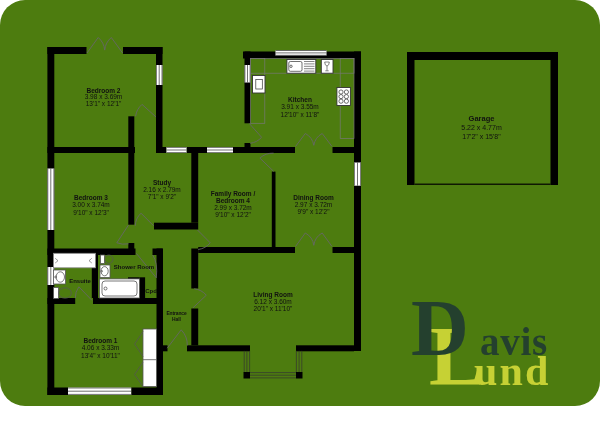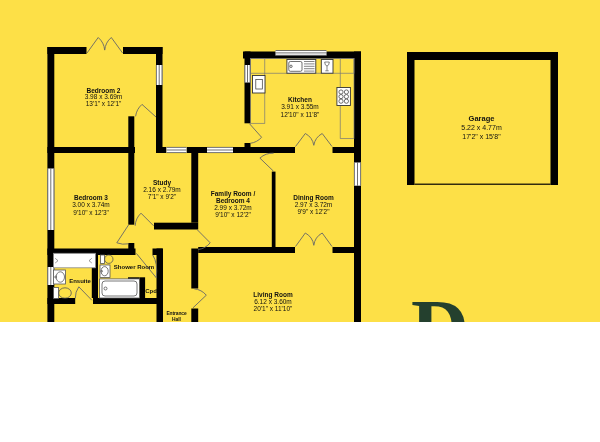--- a/index.html
+++ b/index.html
@@ -1,16 +1,16 @@
 <!DOCTYPE html>
 <html><head>
 <meta charset="utf-8">
 <style>
   html,body{margin:0;padding:0;background:#fff;}
-  .page{position:relative;width:600px;height:322px;background:#fde047;overflow:hidden;}
+  .page{position:relative;width:600px;height:406px;background:#4d7c0f;overflow:hidden;border-radius:25px;}
   svg{position:absolute;left:0;top:0;}
   text{font-family:"Liberation Sans",sans-serif;fill:#111;}
   .rn{font-weight:bold;font-size:6.5px;}
   .dm{font-size:6.5px;}
   .sm{font-weight:bold;font-size:6px;}
   .gn{font-weight:bold;font-size:7.5px;}
   .gd{font-size:7px;}
   .logo{font-family:"Liberation Serif",serif;}
 </style>
 </head>

